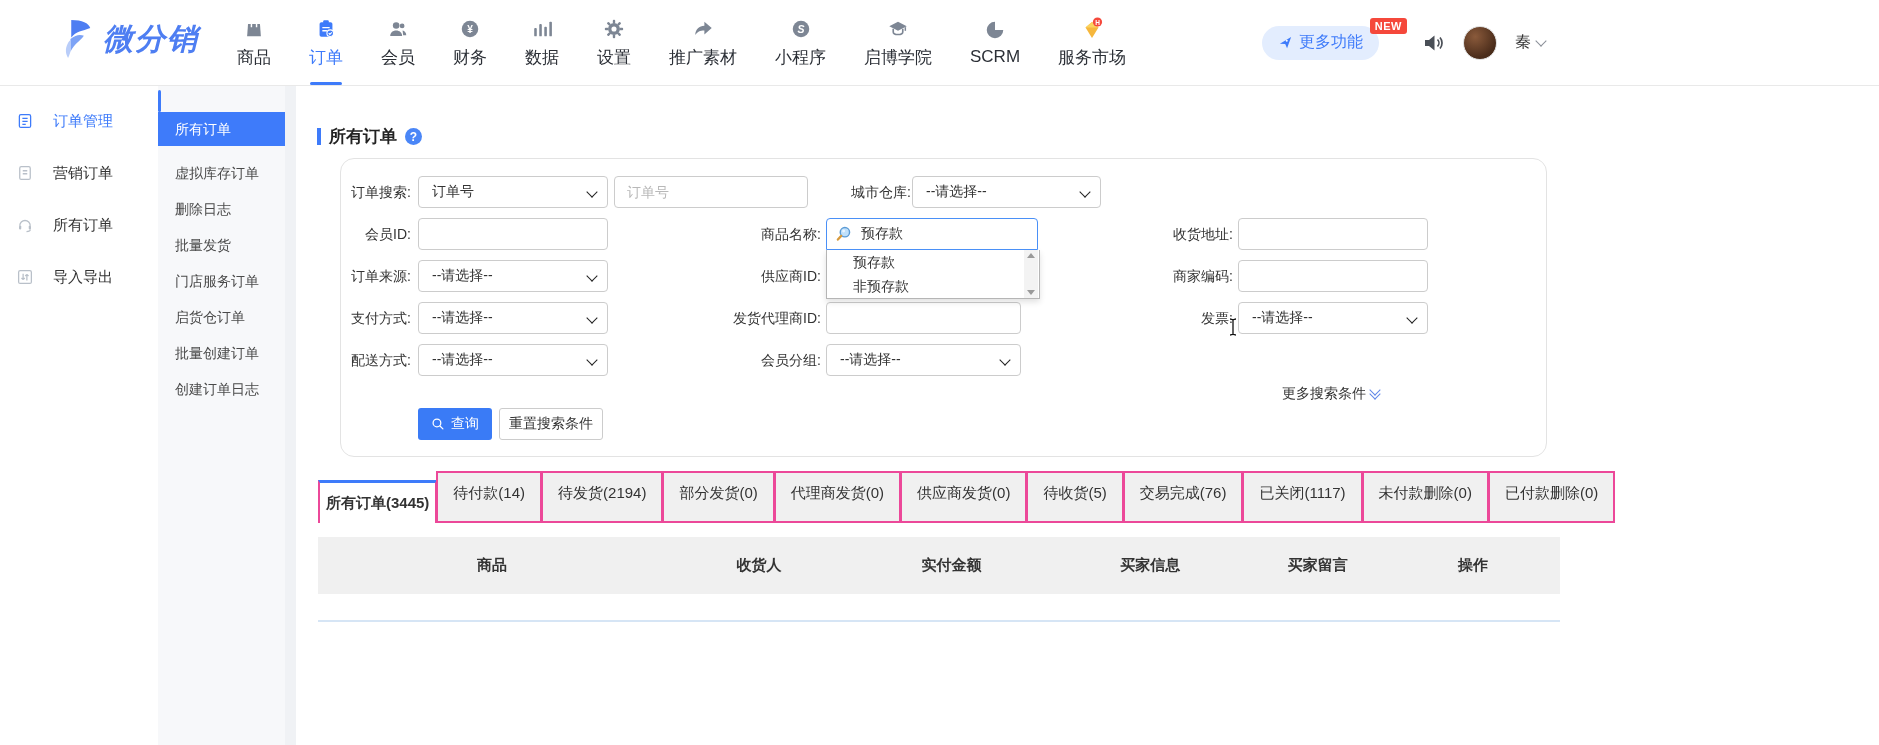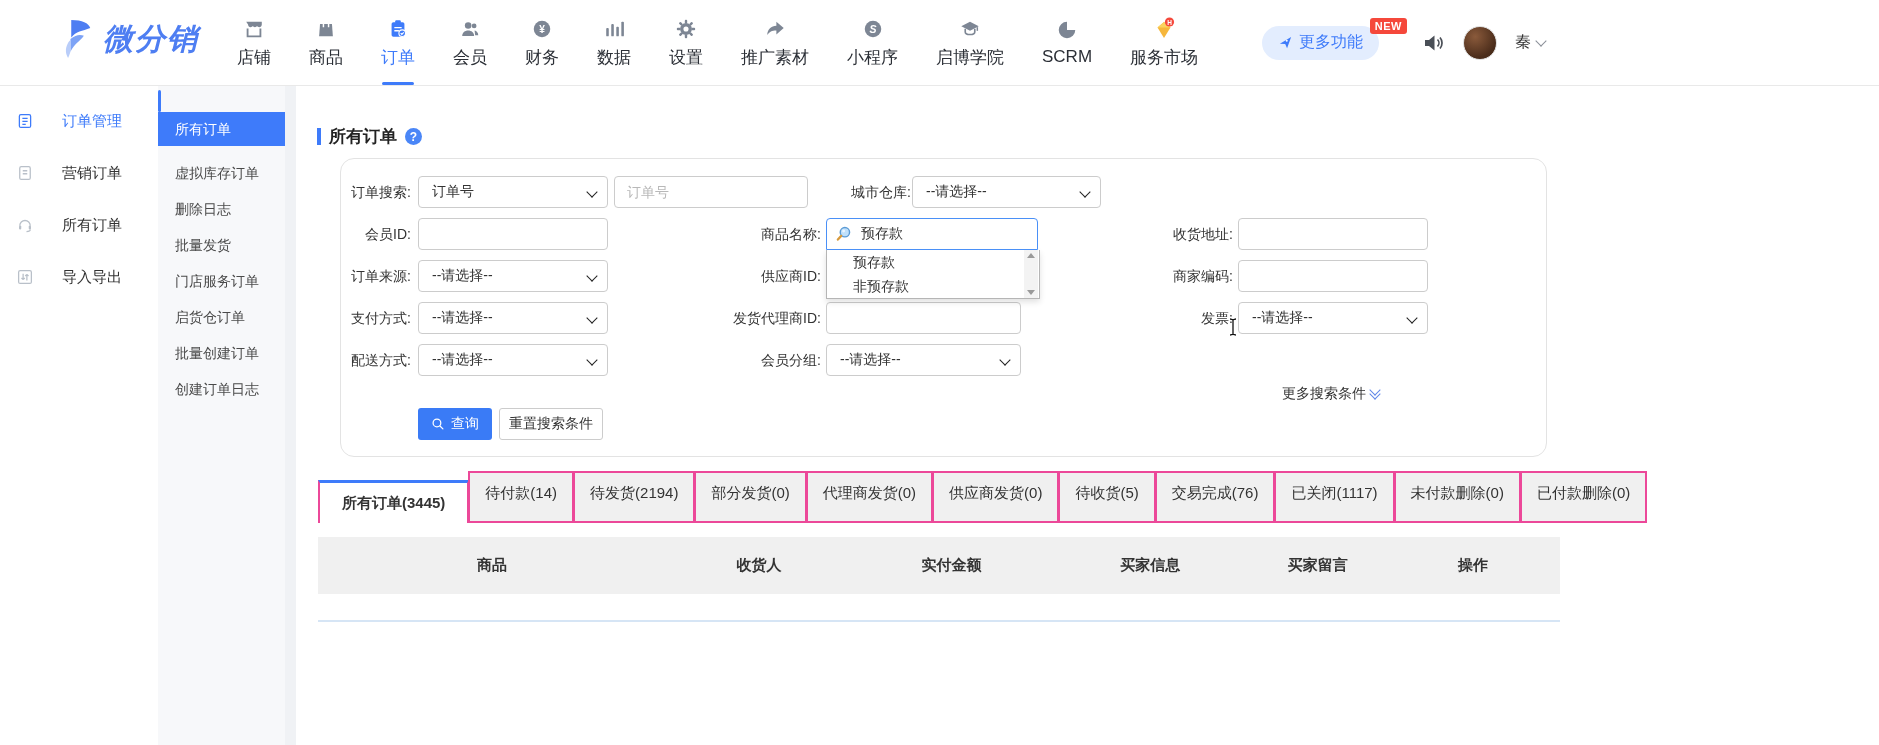--- a/index.html
+++ b/index.html
@@ -21,21 +21,21 @@
   .nav-underline{position:absolute;bottom:0;left:50%;transform:translateX(-50%);width:32px;height:3px;background:#3e7bfa;border-radius:2px;}
   .nav-right{position:absolute;right:334px;top:0;height:85px;display:flex;align-items:center;gap:18px;}
   .more-pill{position:relative;display:flex;align-items:center;gap:6px;background:#e3edfe;border-radius:17px;height:34px;padding:0 16px;color:#3e7bfa;font-size:16px;cursor:pointer;}
   .new-badge{position:absolute;right:-28px;top:-8px;background:#f5483b;color:#fff;font-size:11px;font-weight:bold;padding:2px 5px;border-radius:3px;letter-spacing:.5px;}
   .speaker{margin-left:24px;cursor:pointer;display:flex;align-items:center;}
   .avatar{width:32px;height:32px;border-radius:50%;background:radial-gradient(circle at 35% 30%,#8a5a3b,#4a2c1a 70%);border:1px solid #ddd;cursor:pointer;}
   .user-name{display:flex;align-items:center;gap:6px;font-size:16px;color:#333;cursor:pointer;}
   .chev-s{width:7px;height:7px;border-right:1.5px solid #8a8f98;border-bottom:1.5px solid #8a8f98;transform:rotate(45deg);display:inline-block;margin-top:-4px;}
   
   .sidebar1{position:absolute;left:0;top:85px;width:158px;height:660px;background:#fff;border-right:1px solid #efefef;}
-  .s1-item{display:flex;align-items:center;gap:28px;height:40px;margin:8px 0 12px 16px;font-size:15px;color:#333;cursor:pointer;}
+  .s1-item{display:flex;align-items:center;gap:19px;height:40px;margin:8px 0 12px 16px;font-size:15px;color:#333;cursor:pointer;}
   .s1-item .sicon{width:18px;height:18px;display:flex;align-items:center;justify-content:center;color:#b9c0c9;}
   .s1-item.active{color:#3e7bfa;}
   .s1-item.active .sicon{color:#3e7bfa;}
   .sidebar2{position:absolute;left:158px;top:85px;width:127px;height:660px;background:#f7f8fa;}
   .s2-thumb{position:absolute;left:0;top:5px;width:3px;height:22px;background:#3e7bfa;border-radius:2px;}
   .s2-item{height:36px;line-height:36px;padding-left:17px;font-size:14px;color:#4a4a4a;cursor:pointer;white-space:nowrap;}
   .s2-item.active{background:#3e7bfa;color:#fff;height:34px;line-height:34px;margin-top:27px;margin-bottom:9px;}
   .content-gap{position:absolute;left:285px;top:85px;width:11px;height:660px;background:#f0f2f5;}
   
   .content{position:absolute;left:296px;top:85px;width:1264px;height:660px;background:#fff;}
@@ -59,21 +59,21 @@
   .tri-up{width:0;height:0;border-left:4px solid transparent;border-right:4px solid transparent;border-bottom:5px solid #9a9a9a;cursor:pointer;}
   .tri-down{width:0;height:0;border-left:4px solid transparent;border-right:4px solid transparent;border-top:5px solid #9a9a9a;cursor:pointer;}
   .query-btn{position:absolute;left:77px;top:249px;width:74px;height:32px;background:#3a7bf6;border-radius:3px;color:#fff;font-size:14px;display:flex;align-items:center;justify-content:center;gap:6px;cursor:pointer;}
   .reset-btn{position:absolute;left:158px;top:249px;width:104px;height:32px;background:#fff;border:1px solid #ccc;border-radius:3px;color:#333;font-size:14px;display:flex;align-items:center;justify-content:center;cursor:pointer;box-sizing:border-box;}
   .more-link{position:absolute;right:167px;top:226px;display:flex;align-items:center;gap:5px;font-size:14px;color:#333;cursor:pointer;}
   .dbl-chev{display:flex;flex-direction:column;gap:0;}
   .dbl-chev i{width:7px;height:7px;border-right:1.6px solid #5f86e8;border-bottom:1.6px solid #5f86e8;transform:rotate(45deg);display:block;margin-top:-4px;}
   
   .tabs{position:absolute;left:22px;top:386px;display:flex;align-items:flex-end;}
   .tab{height:52px;line-height:40px;padding:0 15px;background:#f0f0f0;border:2px solid #ec4899;margin-left:-1px;font-size:15px;color:#333;cursor:pointer;white-space:nowrap;box-sizing:border-box;}
-  .tab.active{height:43px;line-height:40px;background:#fff;border-top:3px solid #3e7bfa;border-bottom:none;font-weight:bold;margin-left:0;padding:0 22px;}
+  .tab.active{height:43px;line-height:40px;background:#fff;border-top:3px solid #3e7bfa;border-bottom:none;font-weight:bold;margin-left:0;padding:0 6px;}
   
   .thead{position:absolute;left:22px;top:452px;width:1242px;height:57px;background:#f0f0f0;display:grid;grid-template-columns:28% 15% 16% 16% 11% 14%;align-items:center;}
   .th{font-size:15px;font-weight:bold;color:#333;text-align:center;}
   .row-start-line{position:absolute;left:22px;top:535px;width:1242px;height:2px;background:#d6e5f5;}
   
   .ibeam{position:absolute;left:1227px;top:317px;z-index:99;}
   svg{display:block;}
 </style>
 </head>
 <body>
@@ -84,29 +84,20 @@
       <svg width="38" height="42" viewBox="0 0 24 26">
         <path d="M9 1 C16 1 20 3 21 6 C16 8 12 8 9 12 Z" fill="#4e7ef2"></path>
         <path d="M8.5 13 C12 10 15 10 17 11 C14 15 11 16 8.5 21 Z" fill="#7da3f6"></path>
         <path d="M8 14 C9.5 17 9 21 7 25 C5 22 5 18 8 14 Z" fill="#b9cdf9"></path>
       </svg>
     </span>
     <span class="logo-text">微分销</span>
   </div>
 
   <div class="nav-items">
-    <div class="nav-item">
-      <span class="nicon">
-        <svg width="22" height="22" viewBox="0 0 24 24" fill="currentColor">
-            <path d="M3.5 4h17v3.1c0 1.7-1.2 3-2.8 3-1 0-1.9-.5-2.4-1.3-.5.8-1.3 1.3-2.3 1.3s-1.8-.5-2.3-1.3c-.5.8-1.4 1.3-2.4 1.3-1.6 0-2.8-1.3-2.8-3z"></path>
-            <path d="M5 11.5V20h14v-8.5" fill="none" stroke="currentColor" stroke-width="2"></path>
-          </svg>
-      </span>
-      <span class="nlabel">店铺</span>
-    </div>
     <div class="nav-item">
       <span class="nicon">
         <svg width="22" height="22" viewBox="0 0 24 24" fill="currentColor">
             <path d="M5.5 6.5h13l1 13.5h-15z"></path>
             <path d="M9.2 10V6.8a2.8 2.8 0 0 1 5.6 0V10" fill="none" stroke="#fff" stroke-width="1.6"></path>
           </svg>
       </span>
       <span class="nlabel">商品</span>
     </div>
     <div class="nav-item active">

